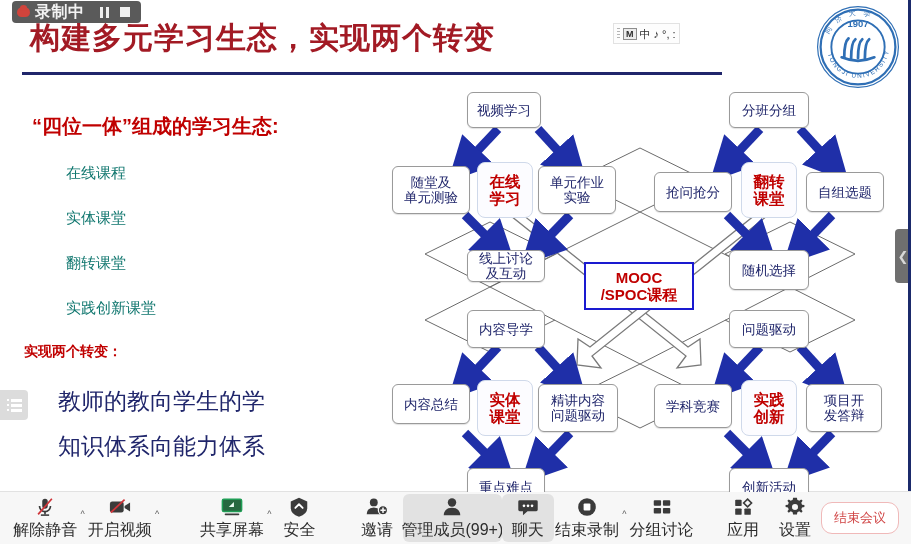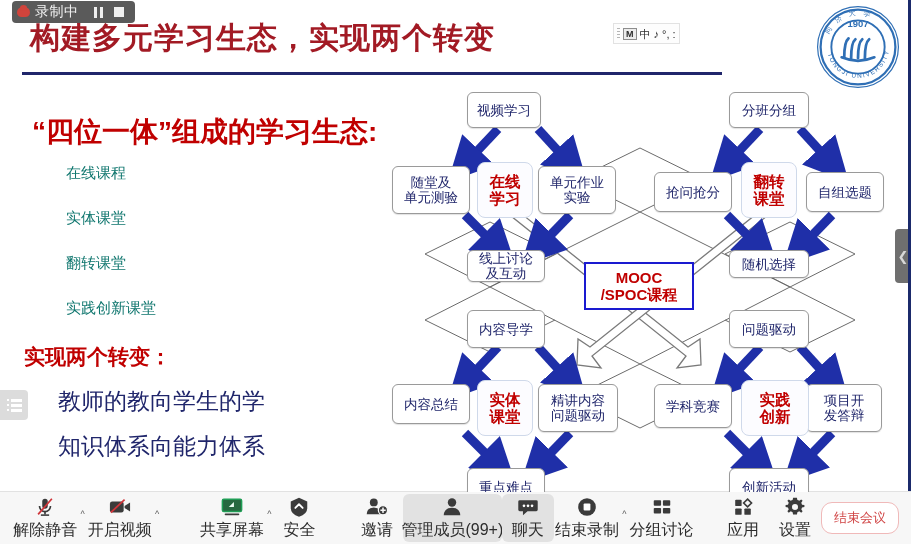--- a/index.html
+++ b/index.html
@@ -13,21 +13,21 @@
   #stage{position:absolute;left:0;top:0;width:911px;height:492px;background:#fff;overflow:hidden;}
 
   
   #rec-pill{
     position:absolute;left:12px;top:1px;height:22px;
     background:#5a5a5a;border-radius:4px;display:flex;align-items:center;
     padding:0 5px;z-index:60;
   }
   #rec-pill .dot{width:13px;height:10px;border-radius:6px 6px 5px 5px;background:#d1443c;margin-right:5px;position:relative;}
   #rec-pill .dot:after{content:"";position:absolute;left:3px;top:-2px;width:7px;height:6px;border-radius:50%;background:#d1443c;}
-  #rec-pill .rec-label{color:#f2f2f2;font-size:14px;letter-spacing:.5px;white-space:nowrap;}
+  #rec-pill .rec-label{color:#f2f2f2;font-size:16px;letter-spacing:.5px;white-space:nowrap;font-weight:bold;}
   #rec-pill .sep{width:9px;}
   #rec-pill .btn{display:flex;align-items:center;justify-content:center;width:21px;height:22px;cursor:pointer;}
   #rec-pill .pause i{display:inline-block;width:3px;height:11px;background:#efefef;margin:0 1.5px;}
   #rec-pill .stop i{display:inline-block;width:10px;height:10px;background:#efefef;}
 
   
   #title{
     position:absolute;left:30px;top:18px;
     font-size:30px;font-weight:bold;color:#a21a24;letter-spacing:1px;
     white-space:nowrap;
@@ -44,27 +44,27 @@
   #ime-bar .grip{width:3px;height:12px;background:repeating-linear-gradient(to bottom,#b5b5b5 0 1px,transparent 1px 3px);}
   #ime-bar .m{border:1px solid #8d8d8d;background:#ececec;font-size:9px;line-height:10px;padding:0 2px;font-weight:bold;}
   #ime-bar .g{font-size:11px;line-height:12px;}
 
   
   #seal{position:absolute;right:10px;top:4px;width:86px;height:86px;}
 
   
   #lead{
     position:absolute;left:32px;top:113px;
-    font-size:28px;font-weight:bold;color:#c00000;white-space:nowrap;
+    font-size:20px;font-weight:bold;color:#c00000;white-space:nowrap;
   }
   .bullet{
     position:absolute;left:66px;font-size:15px;color:#0f766e;white-space:nowrap;
   }
   #sub-head{
-    position:absolute;left:24px;top:343px;font-size:21px;font-weight:bold;color:#c00000;white-space:nowrap;
+    position:absolute;left:24px;top:343px;font-size:14px;font-weight:bold;color:#c00000;white-space:nowrap;
   }
   .bullet2{position:absolute;left:58px;font-size:23px;color:#20266b;white-space:nowrap;}
 
   
   #thumb-handle{
     position:absolute;left:0px;top:390px;width:28px;height:30px;
     background:#dcdcdc;border-radius:0 4px 4px 0;display:flex;align-items:center;justify-content:center;
   }
   #thumb-handle .rows{display:flex;flex-direction:column;gap:2px;}
   #thumb-handle .rows span{display:flex;align-items:center;gap:2px;}
@@ -277,38 +277,38 @@
     <div class="node two-line" style="left:168px;top:84px;width:78px;height:48px">单元作业
 实验</div>
     <div class="node two-line" style="left:97px;top:168px;width:78px;height:32px">线上讨论
 及互动</div>
     <div class="hub two-line" style="left:107px;top:80px;width:56px;height:56px">在线
 学习</div>
 
     <div class="node" style="left:359px;top:10px;width:80px;height:36px">分班分组</div>
     <div class="node" style="left:284px;top:90px;width:78px;height:40px">抢问抢分</div>
     <div class="node" style="left:436px;top:90px;width:78px;height:40px">自组选题</div>
-    <div class="node" style="left:359px;top:168px;width:80px;height:28px">随机选择</div>
+    <div class="node" style="left:359px;top:168px;width:80px;height:40px">随机选择</div>
     <div class="hub two-line" style="left:371px;top:80px;width:56px;height:56px">翻转
 课堂</div>
 
     <div class="node" style="left:97px;top:228px;width:78px;height:38px">内容导学</div>
     <div class="node" style="left:22px;top:302px;width:78px;height:40px">内容总结</div>
     <div class="node two-line" style="left:168px;top:302px;width:80px;height:48px">精讲内容
 问题驱动</div>
     <div class="node" style="left:97px;top:386px;width:78px;height:38px">重点难点</div>
     <div class="hub two-line" style="left:107px;top:298px;width:56px;height:56px">实体
 课堂</div>
 
     <div class="node" style="left:359px;top:228px;width:80px;height:38px">问题驱动</div>
     <div class="node" style="left:284px;top:302px;width:78px;height:44px">学科竞赛</div>
     <div class="node two-line" style="left:436px;top:302px;width:76px;height:48px">项目开
 发答辩</div>
     <div class="node" style="left:359px;top:386px;width:80px;height:38px">创新活动</div>
-    <div class="hub two-line" style="left:371px;top:298px;width:68px;height:56px">实践
+    <div class="hub two-line" style="left:371px;top:298px;width:56px;height:56px">实践
 创新</div>
 
     <div id="mooc" class="two-line" style="left:214px;top:180px;width:110px;height:48px">MOOC
 /SPOC课程</div>
   </div>
 </div>
 
 <div id="toolbar">
 
   <div style="width:14px"></div>

